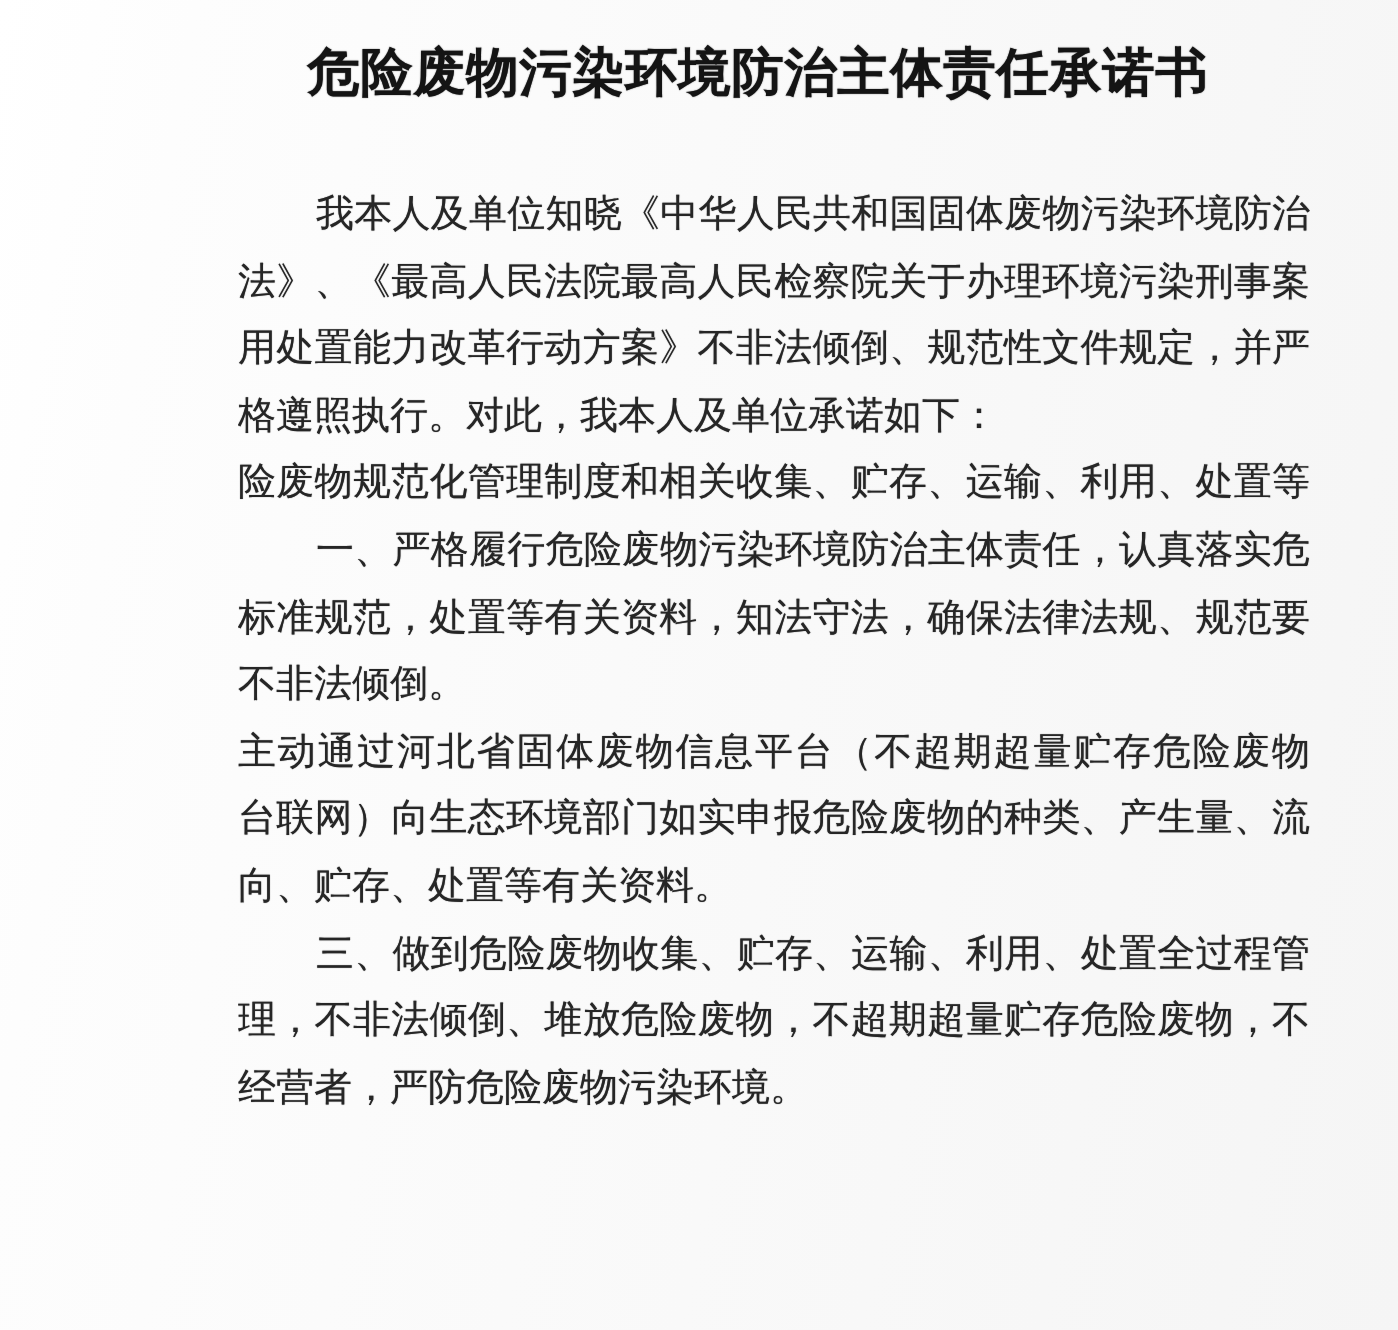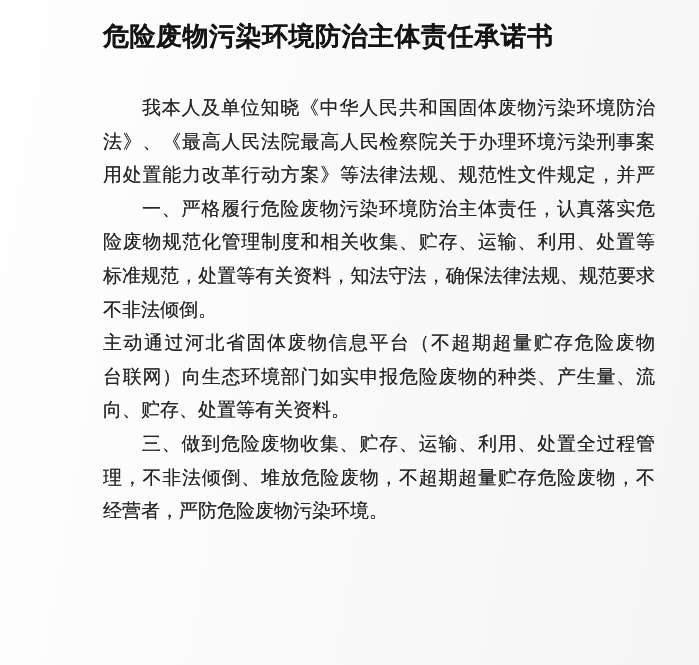--- a/index.html
+++ b/index.html
@@ -23,31 +23,32 @@
     width: 552px;
     height: 665px;
     padding-top: 20px;
     filter: blur(0.25px);           
   }
 
   .doc-title {
     font-size: 26px;
     font-weight: bold;
     line-height: 34px;
-    text-align: left;
+    text-align: center;
     color: #141414;
     letter-spacing: 0.5px;
     text-shadow: 0 0 0.6px rgba(20,20,20,0.85);
   }
 
   .doc-body {
     margin-top: 37px;
     font-size: 19px;
     color: #262626;
     text-shadow: 0 0 0.5px rgba(40,40,40,0.75);
+    margin-left: 16px;
   }
 
   .doc-line {
     height: 33.6px;
     line-height: 33.6px;
     overflow: hidden;
     text-align: justify;
     
     text-align-last: justify;
   }
@@ -61,24 +62,25 @@
 </head>
 <body>
 
 <div class="sheet">
 
   <h1 class="doc-title">危险废物污染环境防治主体责任承诺书</h1>
 
   <div class="doc-body">
     <div class="doc-line indent">我本人及单位知晓《中华人民共和国固体废物污染环境防治</div>
     <div class="doc-line">法》、《最高人民法院最高人民检察院关于办理环境污染刑事案</div>
-    <div class="doc-line">用处置能力改革行动方案》等法律法规、规范性文件规定，并严</div>
+    <div class="doc-line">用处置能力改革行动方案》不非法倾倒、规范性文件规定，并严</div>
+    <div class="doc-line para-end">格遵照执行。对此，我本人及单位承诺如下：</div>
 
+    <div class="doc-line">险废物规范化管理制度和相关收集、贮存、运输、利用、处置等</div>
     <div class="doc-line indent">一、严格履行危险废物污染环境防治主体责任，认真落实危</div>
-    <div class="doc-line">险废物规范化管理制度和相关收集、贮存、运输、利用、处置等</div>
     <div class="doc-line">标准规范，处置等有关资料，知法守法，确保法律法规、规范要求</div>
     <div class="doc-line para-end">不非法倾倒。</div>
 
     <div class="doc-line">主动通过河北省固体废物信息平台（不超期超量贮存危险废物</div>
     <div class="doc-line">台联网）向生态环境部门如实申报危险废物的种类、产生量、流</div>
     <div class="doc-line para-end">向、贮存、处置等有关资料。</div>
 
     <div class="doc-line indent">三、做到危险废物收集、贮存、运输、利用、处置全过程管</div>
     <div class="doc-line">理，不非法倾倒、堆放危险废物，不超期超量贮存危险废物，不</div>
     <div class="doc-line para-end">经营者，严防危险废物污染环境。</div>

